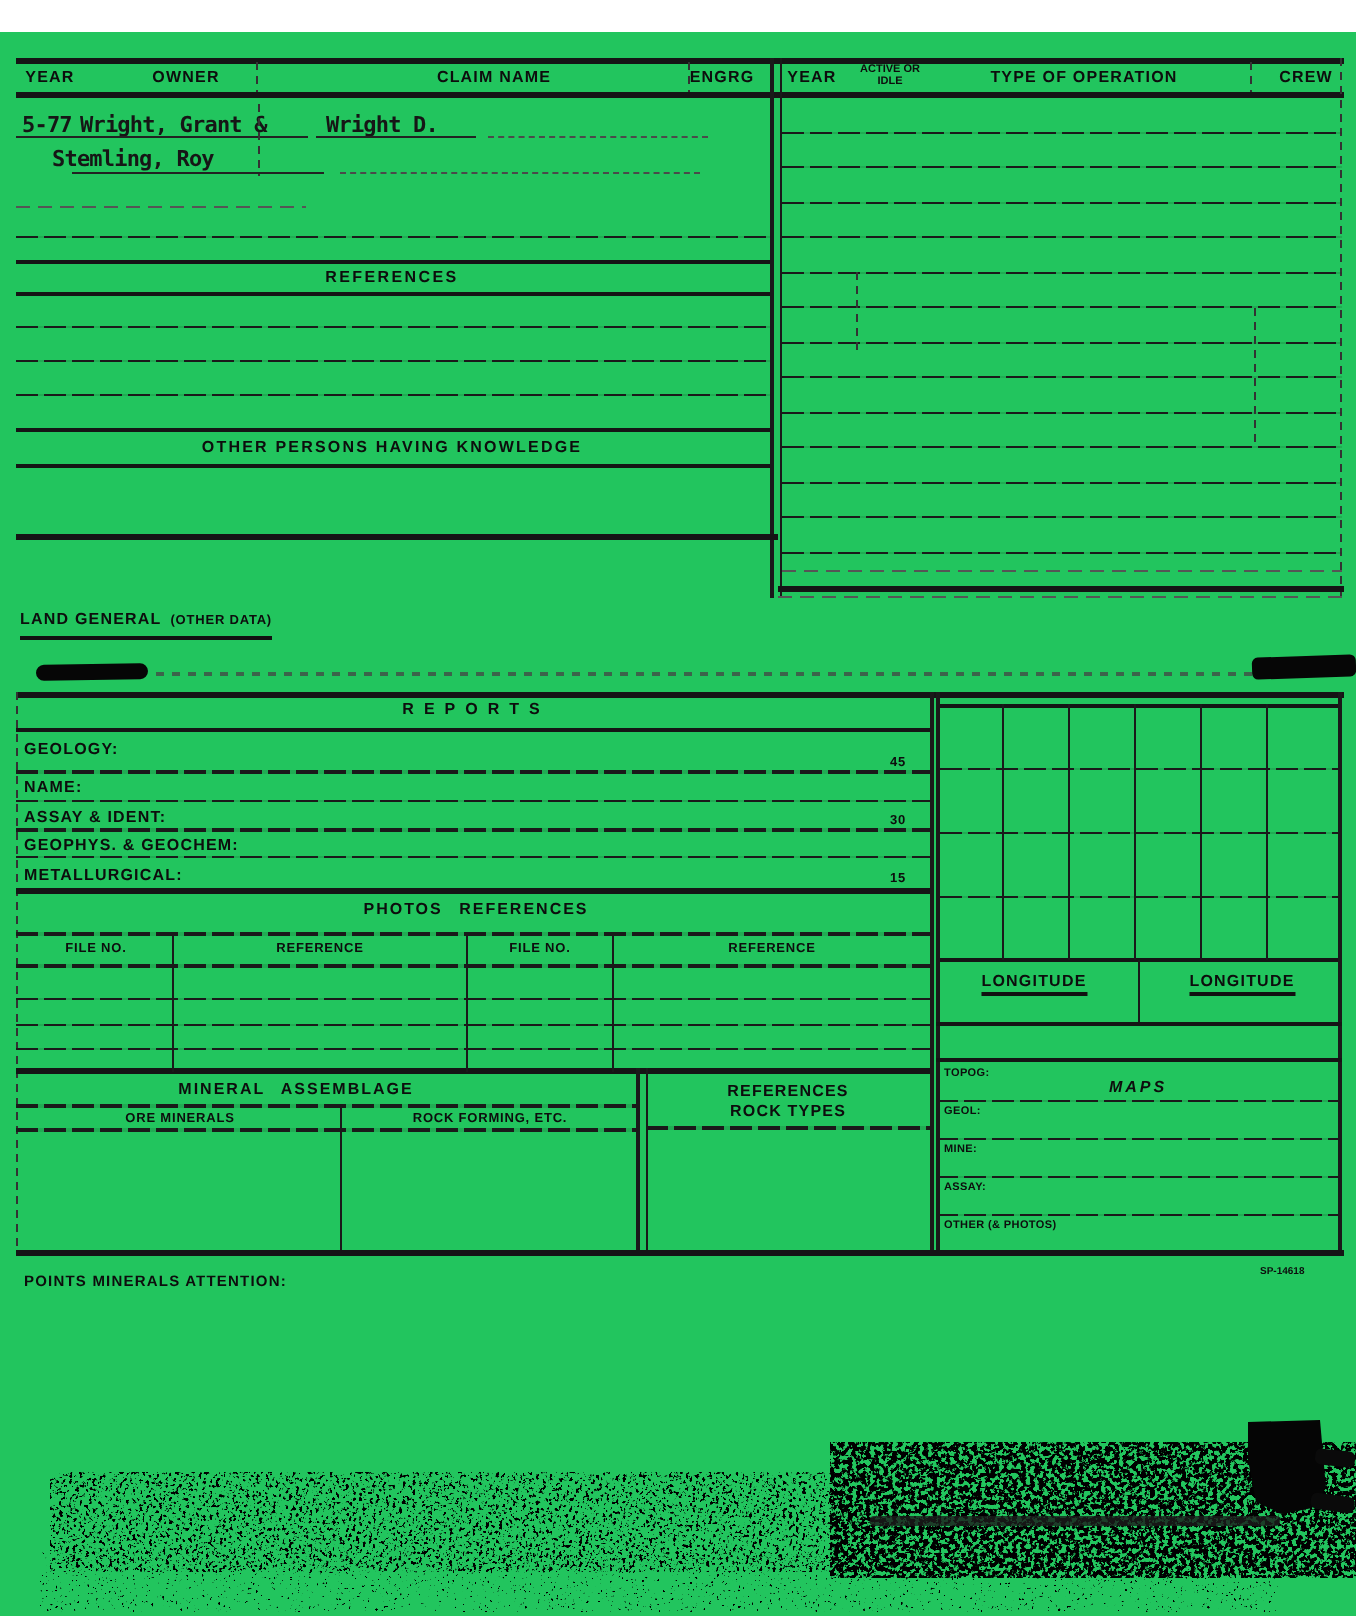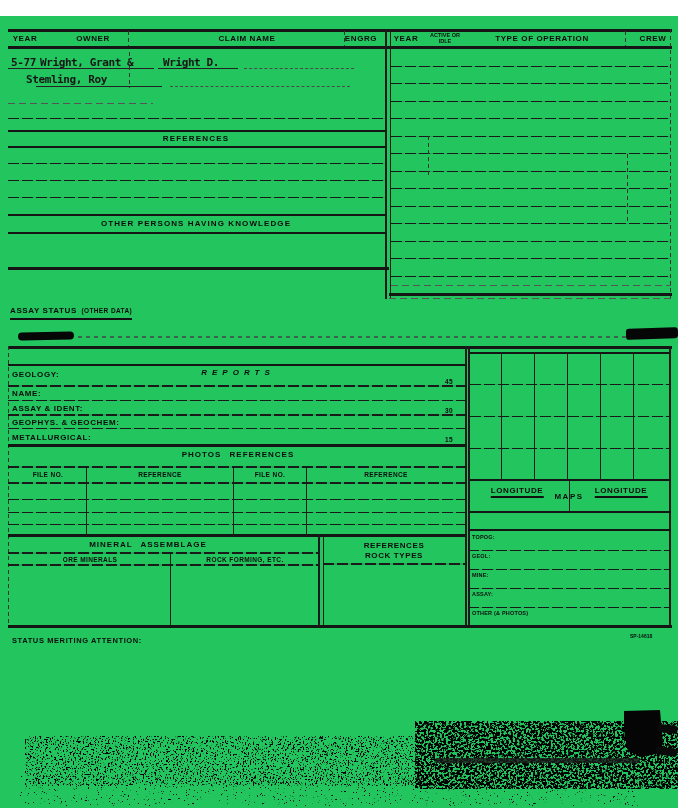--- a/index.html
+++ b/index.html
@@ -90,32 +90,32 @@
   <div class="hl brk" style="left:391px;top:225px;width:280px;height:1.2px;"></div>
   <div class="hl brk" style="left:391px;top:242px;width:280px;height:1.2px;"></div>
   <div class="hl brk" style="left:391px;top:260px;width:280px;height:1.2px;"></div>
   <div class="hl faint" style="left:391px;top:269px;width:280px;height:1px;"></div>
   <div class="hl" style="left:389px;top:277px;width:283px;height:2.5px;"></div>
   <div class="hl faint" style="left:389px;top:282px;width:283px;height:1px;"></div>
   <div class="vl brkv" style="left:428px;top:120px;width:1px;height:42px;"></div>
   <div class="vl brkv" style="left:627px;top:138px;width:1px;height:70px;"></div>
 
   <div style="position:absolute;left:10px;top:283px;" class="und2">
-    <span class="lbl" style="position:static;">ASSAY STATUS</span>
+    <span class="lbl" style="position:static;">LAND GENERAL</span>
     <span class="lbl sm" style="position:static;">(OTHER DATA)</span>
   </div>
 
   <div class="blob" style="left:18px;top:316px;width:56px;height:8px;border-radius:4px;transform:rotate(-1deg);"></div>
   <div class="hl dot" style="left:78px;top:320px;width:548px;height:1.5px;opacity:.75;"></div>
   <div class="blob" style="left:626px;top:312px;width:52px;height:11px;border-radius:3px;transform:rotate(-2deg);"></div>
 
   <div class="hl" style="left:8px;top:330px;width:664px;height:2.5px;"></div>
   <div class="vl brkv" style="left:8px;top:330px;width:1.2px;height:282px;"></div>
 
-  <span class="lbl ctr spread" style="left:238px;top:352px;font-style:italic;">REPORTS</span>
+  <span class="lbl ctr spread" style="left:238px;top:334px;">REPORTS</span>
   <div class="hl" style="left:8px;top:348px;width:459px;height:2px;"></div>
 
   <span class="lbl" style="left:12px;top:354px;">GEOLOGY:</span>
   <span class="lbl sm" style="left:445px;top:362px;">45</span>
   <div class="hl brk" style="left:8px;top:369px;width:459px;height:1.5px;"></div>
 
   <span class="lbl" style="left:12px;top:373px;">NAME:</span>
   <div class="hl brk" style="left:8px;top:384px;width:459px;height:1px;"></div>
 
   <span class="lbl" style="left:12px;top:388px;">ASSAY &amp; IDENT:</span>
@@ -169,35 +169,35 @@
   <div class="vl" style="left:534px;top:336px;width:1.2px;height:128px;"></div>
   <div class="vl" style="left:567px;top:336px;width:1.2px;height:128px;"></div>
   <div class="vl" style="left:600px;top:336px;width:1.2px;height:128px;"></div>
   <div class="vl" style="left:633px;top:336px;width:1.2px;height:128px;"></div>
 
   <span class="lbl ctr und2" style="left:517px;top:470px;">LONGITUDE</span>
   <span class="lbl ctr und2" style="left:621px;top:470px;">LONGITUDE</span>
   <div class="vl" style="left:569px;top:464px;width:1.2px;height:31px;"></div>
   <div class="hl" style="left:468px;top:495px;width:203px;height:2px;"></div>
 
-  <span class="lbl ctr" style="left:569px;top:476px;letter-spacing:1.5px;">MAPS</span>
+  <span class="lbl ctr" style="left:569px;top:523px;letter-spacing:1.5px;font-style:italic;">MAPS</span>
   <div class="hl" style="left:468px;top:513px;width:203px;height:2px;"></div>
   <span class="lbl xs" style="left:472px;top:518px;">TOPOG:</span>
   <div class="hl brk" style="left:468px;top:534px;width:203px;height:1.2px;"></div>
   <span class="lbl xs" style="left:472px;top:537px;">GEOL:</span>
   <div class="hl brk" style="left:468px;top:553px;width:203px;height:1.2px;"></div>
   <span class="lbl xs" style="left:472px;top:556px;">MINE:</span>
   <div class="hl brk" style="left:468px;top:572px;width:203px;height:1.2px;"></div>
   <span class="lbl xs" style="left:472px;top:575px;">ASSAY:</span>
   <div class="hl brk" style="left:468px;top:591px;width:203px;height:1.2px;"></div>
   <span class="lbl xs" style="left:472px;top:594px;">OTHER (&amp; PHOTOS)</span>
 
   <div class="hl" style="left:8px;top:609px;width:664px;height:3px;"></div>
   <span class="lbl" style="left:630px;top:617px;font-size:5px;letter-spacing:0;">SP-14618</span>
-  <span class="lbl" style="left:12px;top:620px;font-size:7.5px;">STATUS MERITING ATTENTION:</span>
+  <span class="lbl" style="left:12px;top:620px;font-size:7.5px;">POINTS MINERALS ATTENTION:</span>
 
   <svg width="678" height="118" viewBox="0 0 678 118" style="position:absolute;left:0;top:690px;">
     <defs>
       <filter id="speckLight" x="0%" y="0%" width="100%" height="100%">
         <feTurbulence type="fractalNoise" baseFrequency="0.75" numOctaves="2" seed="7"></feTurbulence>
         <feColorMatrix type="matrix" values="0 0 0 0 0  0 0 0 0 0  0 0 0 0 0  8 8 8 0 -14.6"></feColorMatrix>
         <feComposite operator="in" in2="SourceGraphic"></feComposite>
       </filter>
       <filter id="speckMed" x="0%" y="0%" width="100%" height="100%">
         <feTurbulence type="fractalNoise" baseFrequency="0.6" numOctaves="3" seed="21"></feTurbulence>

